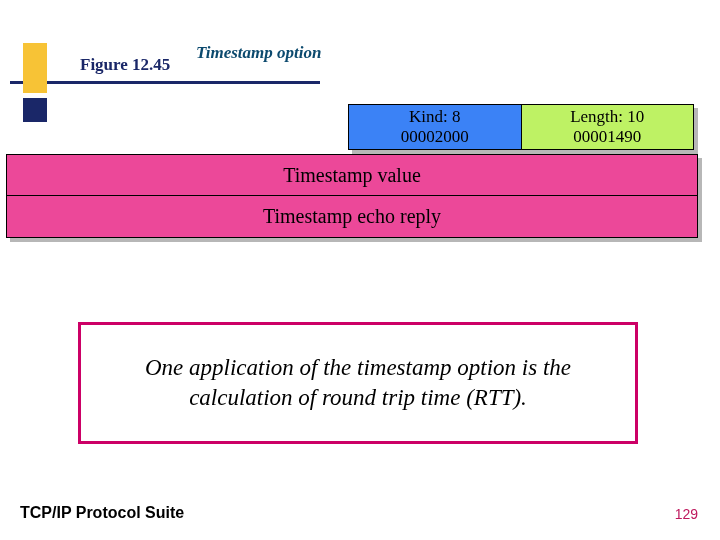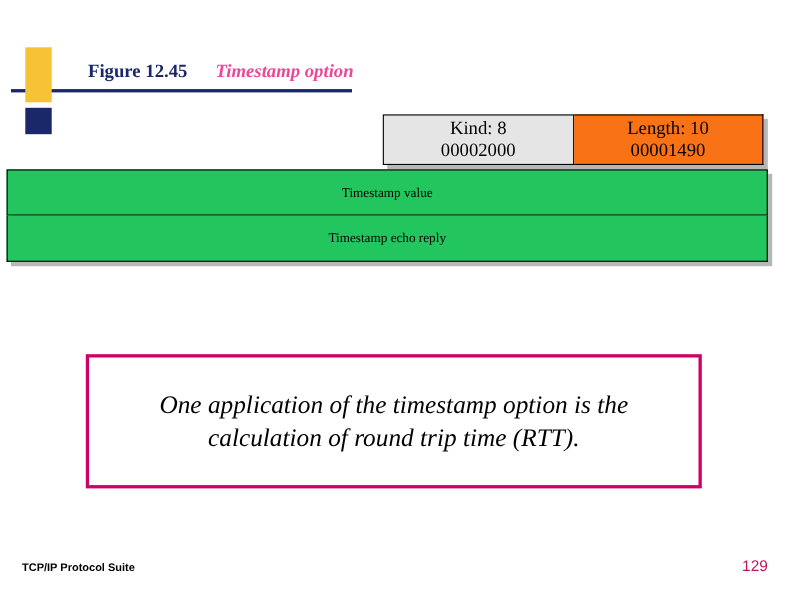--- a/index.html
+++ b/index.html
@@ -47,25 +47,25 @@
     position: absolute;
     left: 80px;
     top: 12px;
     font-size: 17px;
     font-weight: bold;
     color: #1a2768;
   }
   .fig-title {
     position: absolute;
     left: 196px;
-    top: 12px;
+    top: 0;
     font-size: 17px;
     font-weight: bold;
     font-style: italic;
-    color: #ec4899;
+    color: #0c4a6e;
   }
 
   .diagram {
     position: absolute;
     left: 6px;
     top: 104px;
     width: 708px;
   }
   .top-row {
     position: relative;
@@ -85,29 +85,29 @@
     position: absolute;
     left: 0;
     top: 0;
     width: 346px;
     height: 46px;
     display: flex;
   }
   .kind-cell, .len-cell {
     flex: 1;
     border: 1px solid #000;
-    background: #e5e5e5;
+    background: #3b82f6;
     display: flex;
     flex-direction: column;
     align-items: center;
     justify-content: center;
     font-size: 17px;
     line-height: 1.15;
   }
-  .len-cell { background: #f97316; border-left: none; }
+  .len-cell { background: #bef264; border-left: none; }
 
   .yellow-rows {
     position: relative;
     width: 696px;
     margin-top: 0;
   }
   .yellow-shadow {
     position: absolute;
     left: 4px;
     top: 4px;
@@ -115,26 +115,26 @@
     height: 84px;
     background: #b7b7b7;
   }
   .yellow-stack {
     position: relative;
     width: 692px;
   }
   .yrow {
     width: 692px;
     height: 42px;
-    background: #22c55e;
+    background: #ec4899;
     border: 1px solid #000;
     display: flex;
     align-items: center;
     justify-content: center;
-    font-size: 12px;
+    font-size: 20px;
   }
   .yrow + .yrow { border-top: none; }
 
   .callout {
     position: absolute;
     left: 78px;
     top: 322px;
     width: 560px;
     border: 3px solid #cc0066;
     padding: 28px 20px;
@@ -142,21 +142,21 @@
     font-size: 23px;
     font-style: italic;
     line-height: 1.3;
   }
 
   .footer-left {
     position: absolute;
     left: 20px;
     bottom: 18px;
     font-family: Arial, Helvetica, sans-serif;
-    font-size: 10px;
+    font-size: 16px;
     font-weight: bold;
     color: #000;
   }
   .footer-right {
     position: absolute;
     right: 22px;
     bottom: 18px;
     font-family: Arial, Helvetica, sans-serif;
     font-size: 14px;
     color: #be185d;

